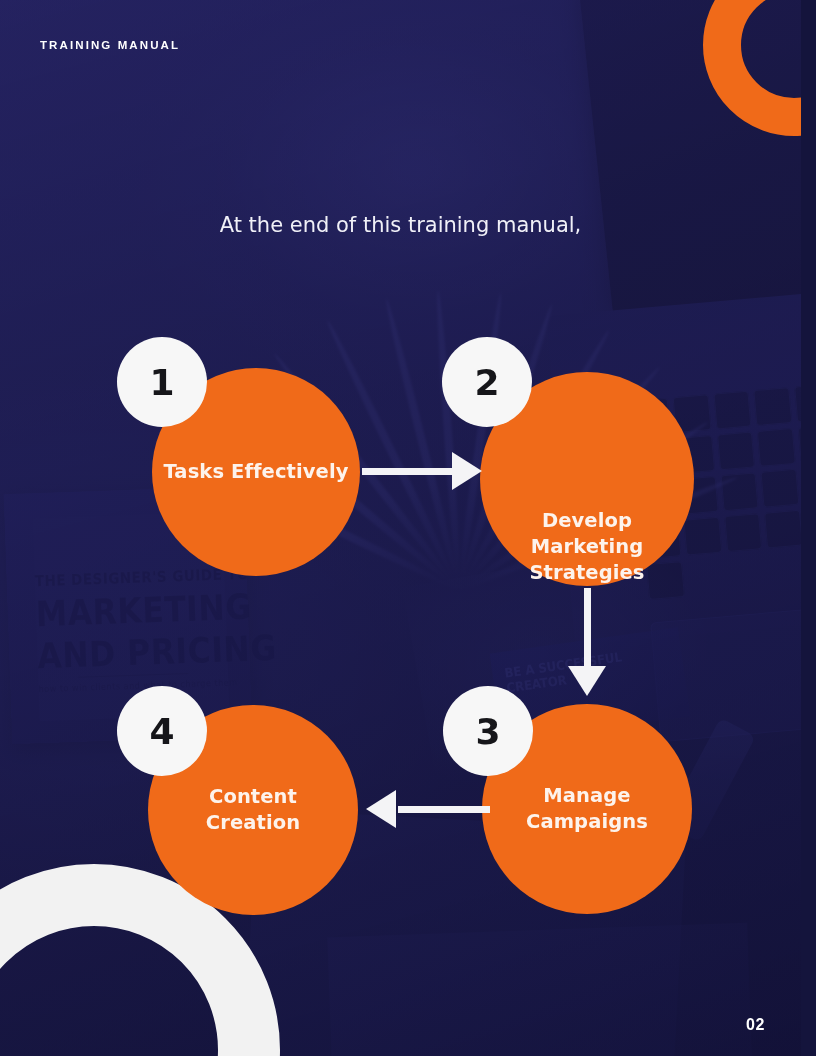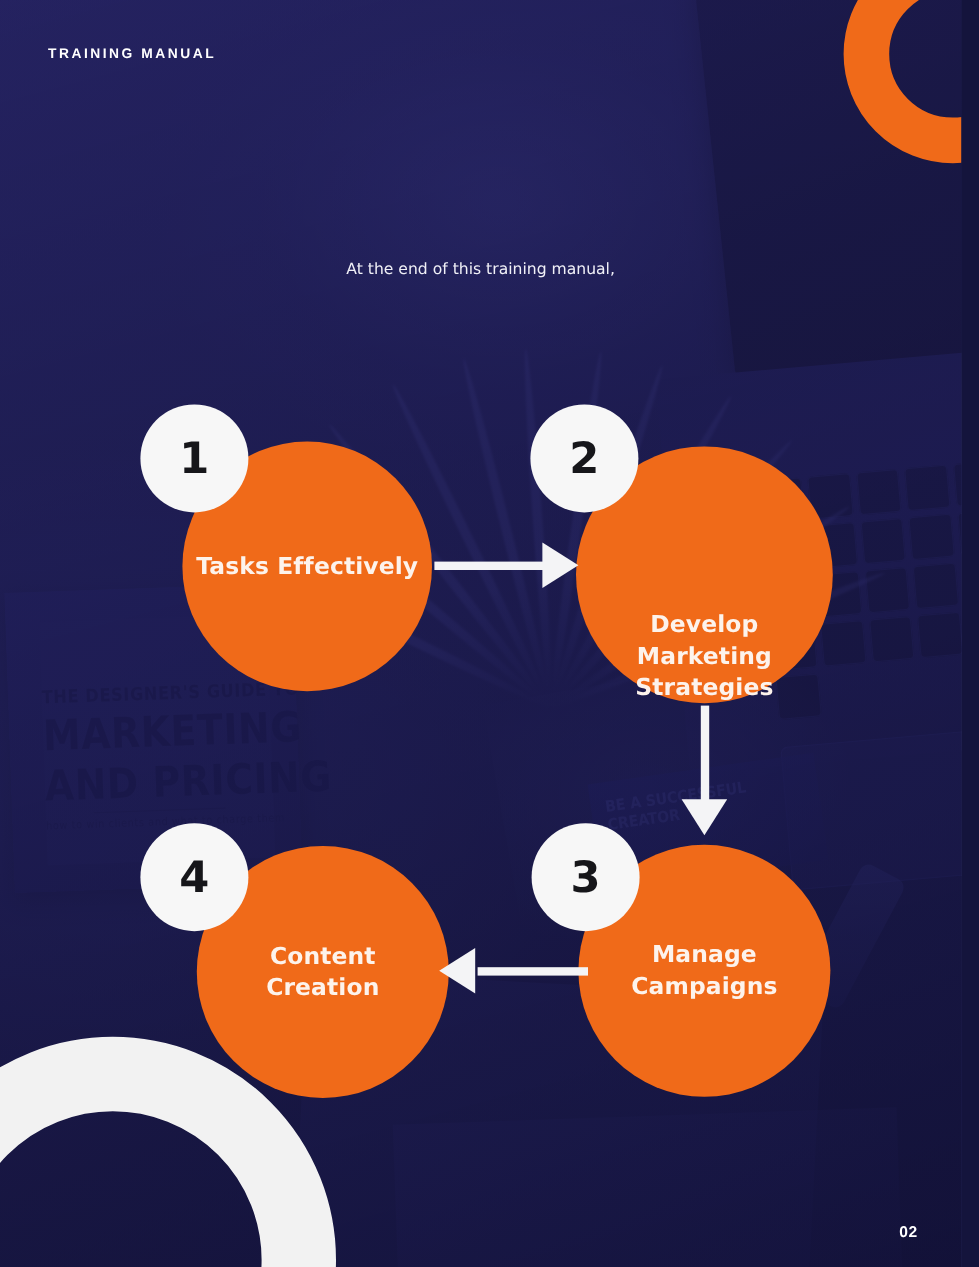--- a/index.html
+++ b/index.html
@@ -197,29 +197,29 @@
     font-size: 58px;
     font-weight: bold;
     letter-spacing: -0.5px;
     font-family: "DejaVu Sans", sans-serif;
   }
   .subtitle {
     position: absolute;
     left: 0; right: 0; top: 210px;
     text-align: center;
     color: #f0f0f7;
-    font-size: 13px;
+    font-size: 21px;
     line-height: 30px;
     font-family: "DejaVu Sans", sans-serif;
   }
   .pagenum {
     position: absolute;
     right: 36px; bottom: 22px;
     color: #ffffff;
-    font-size: 13px;
+    font-size: 16px;
     font-weight: bold;
     letter-spacing: 0.6px;
     font-family: "Liberation Sans", sans-serif;
   }
 
   
   .node { position: absolute; }
   .bubble {
     position: absolute;
     border-radius: 50%;
@@ -250,21 +250,21 @@
     z-index: 3;
   }
 
   
   #node1 .bubble { left: 152px; top: 368px; width: 208px; height: 208px; }
   #node1 .badge  { left: 117px; top: 337px; }
   #node2 .bubble { left: 480px; top: 372px; width: 214px; height: 214px; align-items: flex-end; }
   #node2 .badge  { left: 442px; top: 337px; }
   #node3 .bubble { left: 482px; top: 704px; width: 210px; height: 210px; }
   #node3 .badge  { left: 443px; top: 686px; }
-  #node4 .bubble { left: 164px; top: 705px; width: 210px; height: 210px; }
+  #node4 .bubble { left: 148px; top: 705px; width: 210px; height: 210px; }
   #node4 .badge  { left: 117px; top: 686px; }
 
   
   .arrow { position: absolute; z-index: 2; }
   .a-h-shaft { position: absolute; height: 7px; background: #f4f4f6; }
   .a-v-shaft { position: absolute; width: 7px; background: #f4f4f6; }
   .a-head { position: absolute; width: 0; height: 0; }
   
   #arrow1 .a-h-shaft { left: 362px; top: 468px; width: 96px; }
   #arrow1 .a-head {

